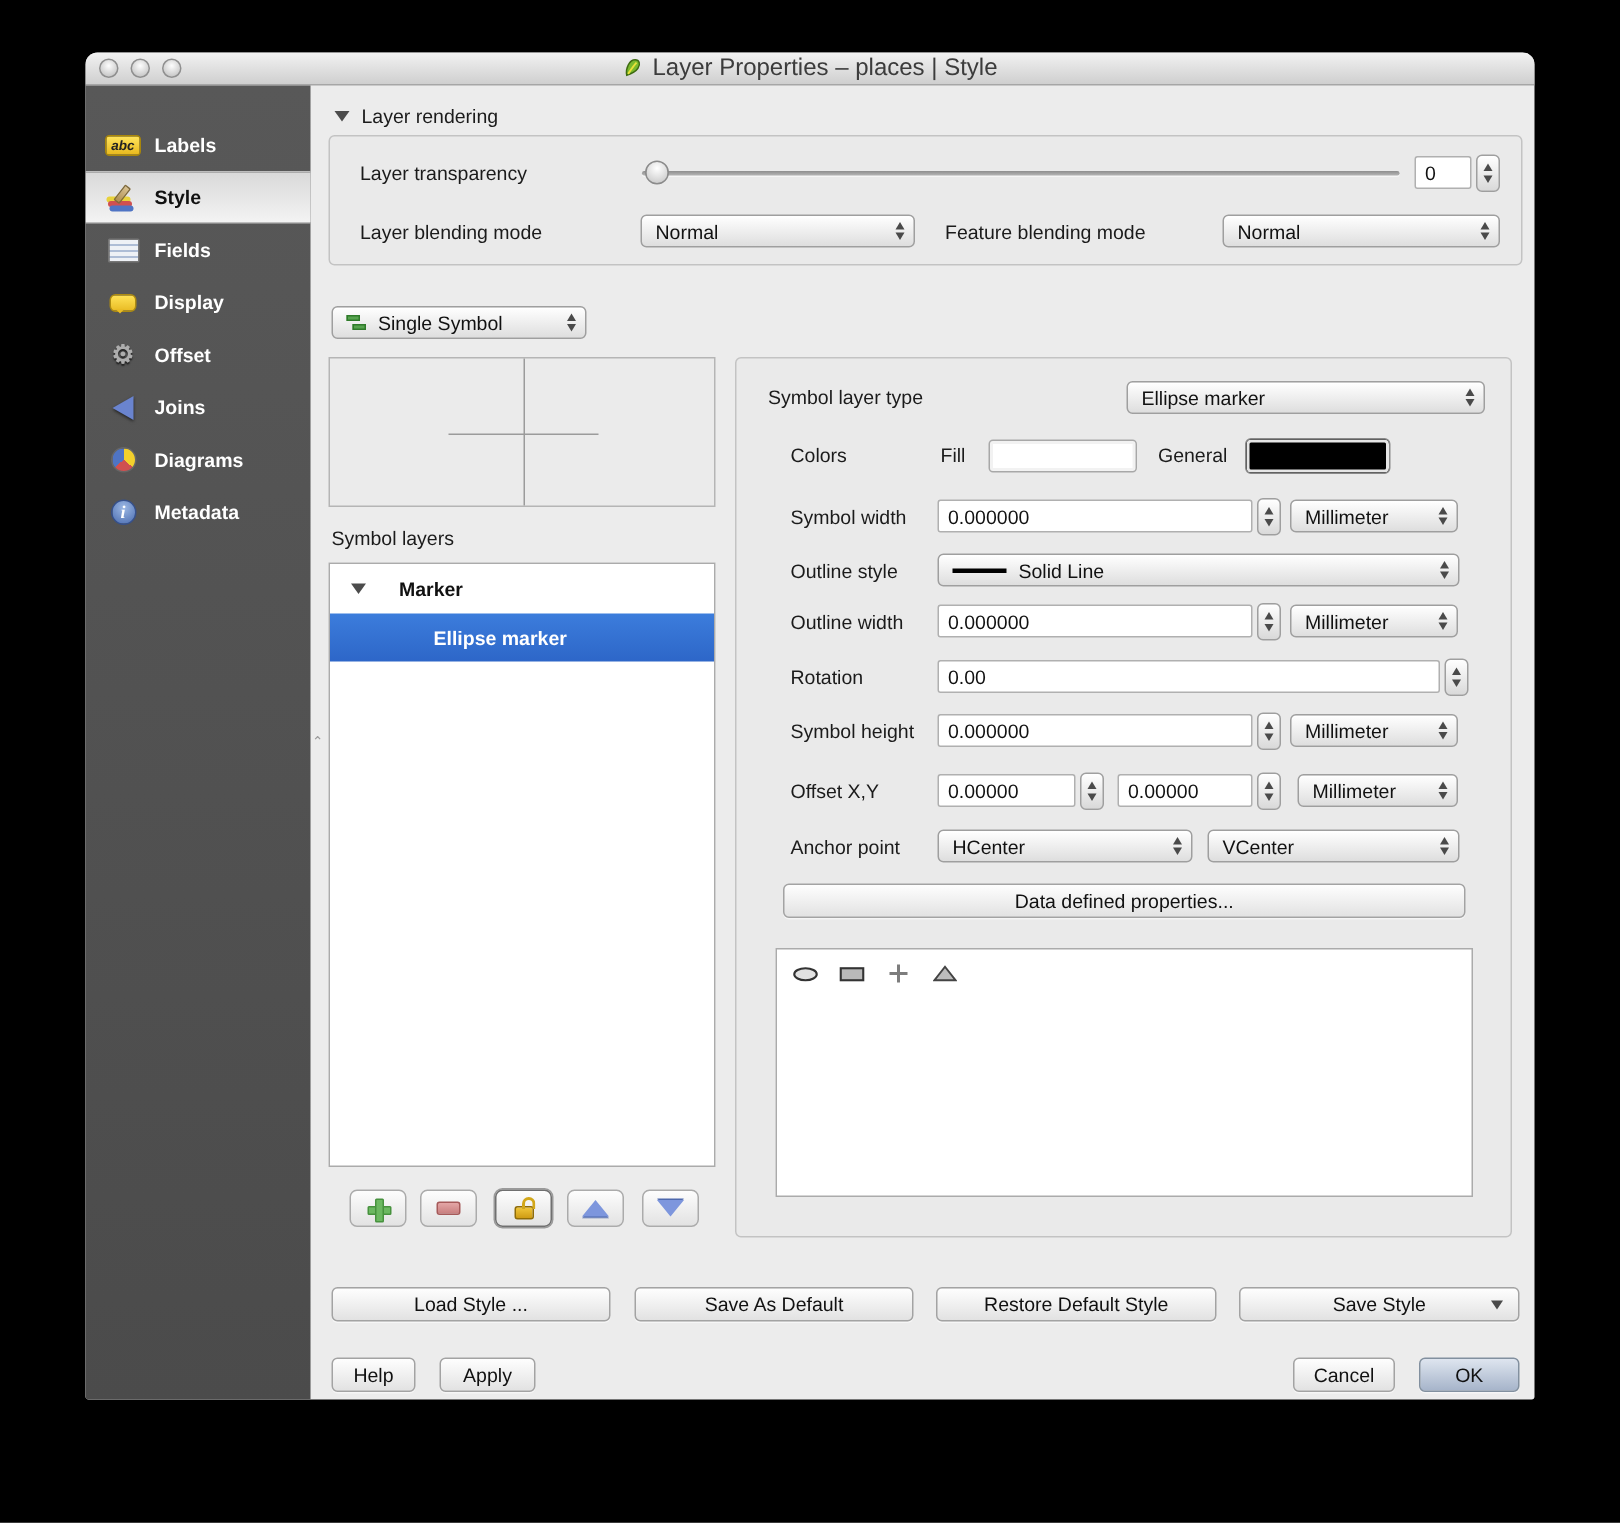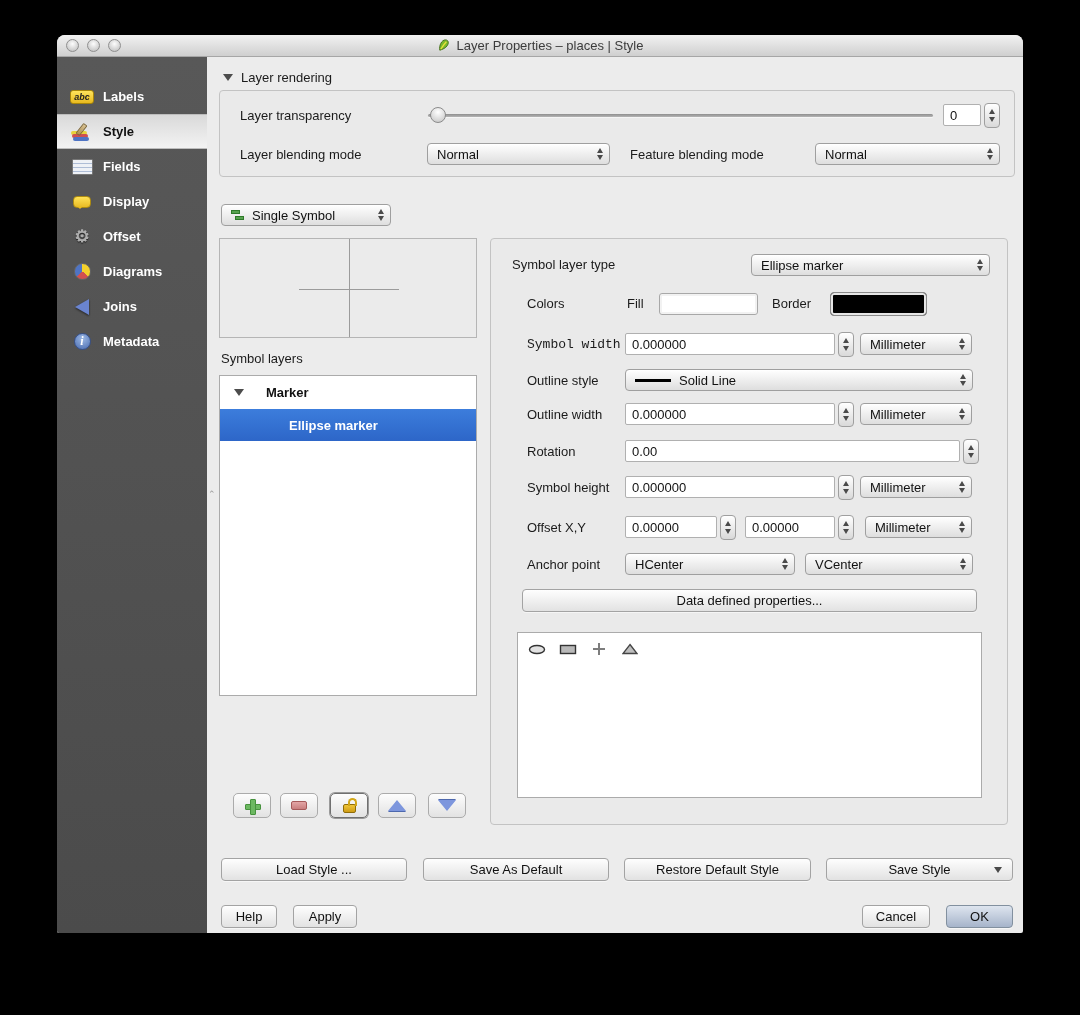--- a/index.html
+++ b/index.html
@@ -9,21 +9,21 @@
             background:#ececec; border-radius:8px 8px 2px 2px; overflow:hidden;
             box-shadow:0 10px 30px rgba(0,0,0,.7); }
 
   
   .titlebar { position:absolute; left:0; top:0; width:100%; height:22px;
               background:linear-gradient(#f2f2f2,#cfcfcf); border-bottom:1px solid #a6a6a6;
               display:flex; align-items:center; justify-content:center; }
   .traffic { position:absolute; left:9px; top:4px; display:flex; gap:8px; }
   .light { width:13px; height:13px; border-radius:50%; border:1px solid #8f8f8f;
            background:radial-gradient(circle at 50% 35%, #fdfdfd, #b9b9b9); }
-  .title { font-size:13px; color:#3c3c3c; display:flex; align-items:center; gap:5px; }
+  .title { font-size:16px; color:#3c3c3c; display:flex; align-items:center; gap:5px; }
 
   
   .sidebar { position:absolute; left:0; top:22px; width:150px; height:876px;
              background:linear-gradient(#585858,#4b4b4b); padding-top:22px; }
   .side-item { height:35px; display:flex; align-items:center; gap:9px; padding-left:13px;
                color:#fff; font-size:13px; font-weight:bold; cursor:default; }
   .side-item.selected { background:linear-gradient(#d9d9d9,#f3f3f3); color:#111;
                         border-top:1px solid #bdbdbd; border-bottom:1px solid #bdbdbd; }
   .side-ico { width:24px; height:22px; display:flex; align-items:center; justify-content:center; flex:none; }
 
@@ -76,21 +76,21 @@
   .slider .track { position:absolute; left:0; right:0; top:7px; height:3px; border-radius:2px;
                    background:linear-gradient(#8e8e8e,#b5b5b5); box-shadow:0 1px 0 #f5f5f5; }
   .slider .handle { position:absolute; left:2px; top:0; width:16px; height:16px; border-radius:50%;
                     background:radial-gradient(circle at 50% 30%, #ffffff, #c2c2c2); border:1px solid #8b8b8b; }
 
   
   .preview { position:absolute; left:162px; top:203px; width:258px; height:100px; background:#ebebeb;
              border:1px solid #b5b5b5; }
   .preview .vline { position:absolute; left:129px; top:0; width:1px; height:100%; background:#9b9b9b; }
   .preview .hline { position:absolute; left:79px; top:50px; width:100px; height:1px; background:#9b9b9b; }
-  .tree { position:absolute; left:162px; top:340px; width:258px; height:321px; background:#fff;
+  .tree { position:absolute; left:162px; top:340px; width:258px; height:403px; background:#fff;
           border:1px solid #ababab; }
   .tree-header { height:33px; display:flex; align-items:center; font-size:13px; font-weight:bold; color:#111; }
   .tree-header .disc { margin:0 22px 0 14px; }
   .tree-row-sel { height:32px; background:linear-gradient(#3c7ddc,#2d66c8); color:#fff; font-weight:bold;
                   font-size:13px; display:flex; align-items:center; padding-left:69px; }
 
   
   .mini-btn { position:absolute; width:38px; height:25px; top:758px; border:1px solid #ababab;
               border-radius:5px; background:linear-gradient(#fdfdfd,#e2e2e2);
               display:flex; align-items:center; justify-content:center; }
@@ -180,29 +180,29 @@
       <span>Display</span>
     </div>
     <div class="side-item">
       <span class="side-ico">
           <span class="ico-gear">⚙</span>
         </span>
       <span>Offset</span>
     </div>
     <div class="side-item">
       <span class="side-ico">
+          <span class="ico-join"></span>
+        </span>
+      <span>Joins</span>
+    </div>
+    <div class="side-item">
+      <span class="side-ico">
           <span class="ico-pie"></span>
         </span>
       <span>Diagrams</span>
-    </div>
-    <div class="side-item">
-      <span class="side-ico">
-          <span class="ico-join"></span>
-        </span>
-      <span>Joins</span>
     </div>
     <div class="side-item">
       <span class="side-ico">
           <span class="ico-info">i</span>
         </span>
       <span>Metadata</span>
     </div>
   </div>
 
   <span class="collapse-handle">⌃</span>
@@ -293,24 +293,24 @@
     <span>Ellipse marker</span>
     <span class="dd-arrows">
         <span class="tri-up"></span>
         <span class="tri-down"></span>
       </span>
   </div>
 
   <span class="label" style="left:470px;top:261px;">Colors</span>
   <span class="label" style="left:570px;top:261px;">Fill</span>
   <div class="well-fill"></div>
-  <span class="label" style="left:715px;top:261px;">Border</span>
+  <span class="label" style="left:715px;top:261px;">General</span>
   <div class="well-border"></div>
 
-  <span class="label" style="left:470px;top:302px;font-family:Liberation Mono, monospace;">Symbol width</span>
+  <span class="label" style="left:470px;top:302px;">Symbol width</span>
   <input class="field" style="left: 568px; top: 298px; width: 210px;" readonly="" value="0.000000">
   <div class="stepper" style="left:781px;top:297px;">
     <span class="tri-up"></span>
       <span class="tri-down"></span>
   </div>
   <div class="dropdown" style="left:803px;top:298px;width:112px;">
     <span>Millimeter</span>
     <span class="dd-arrows">
         <span class="tri-up"></span>
         <span class="tri-down"></span>

